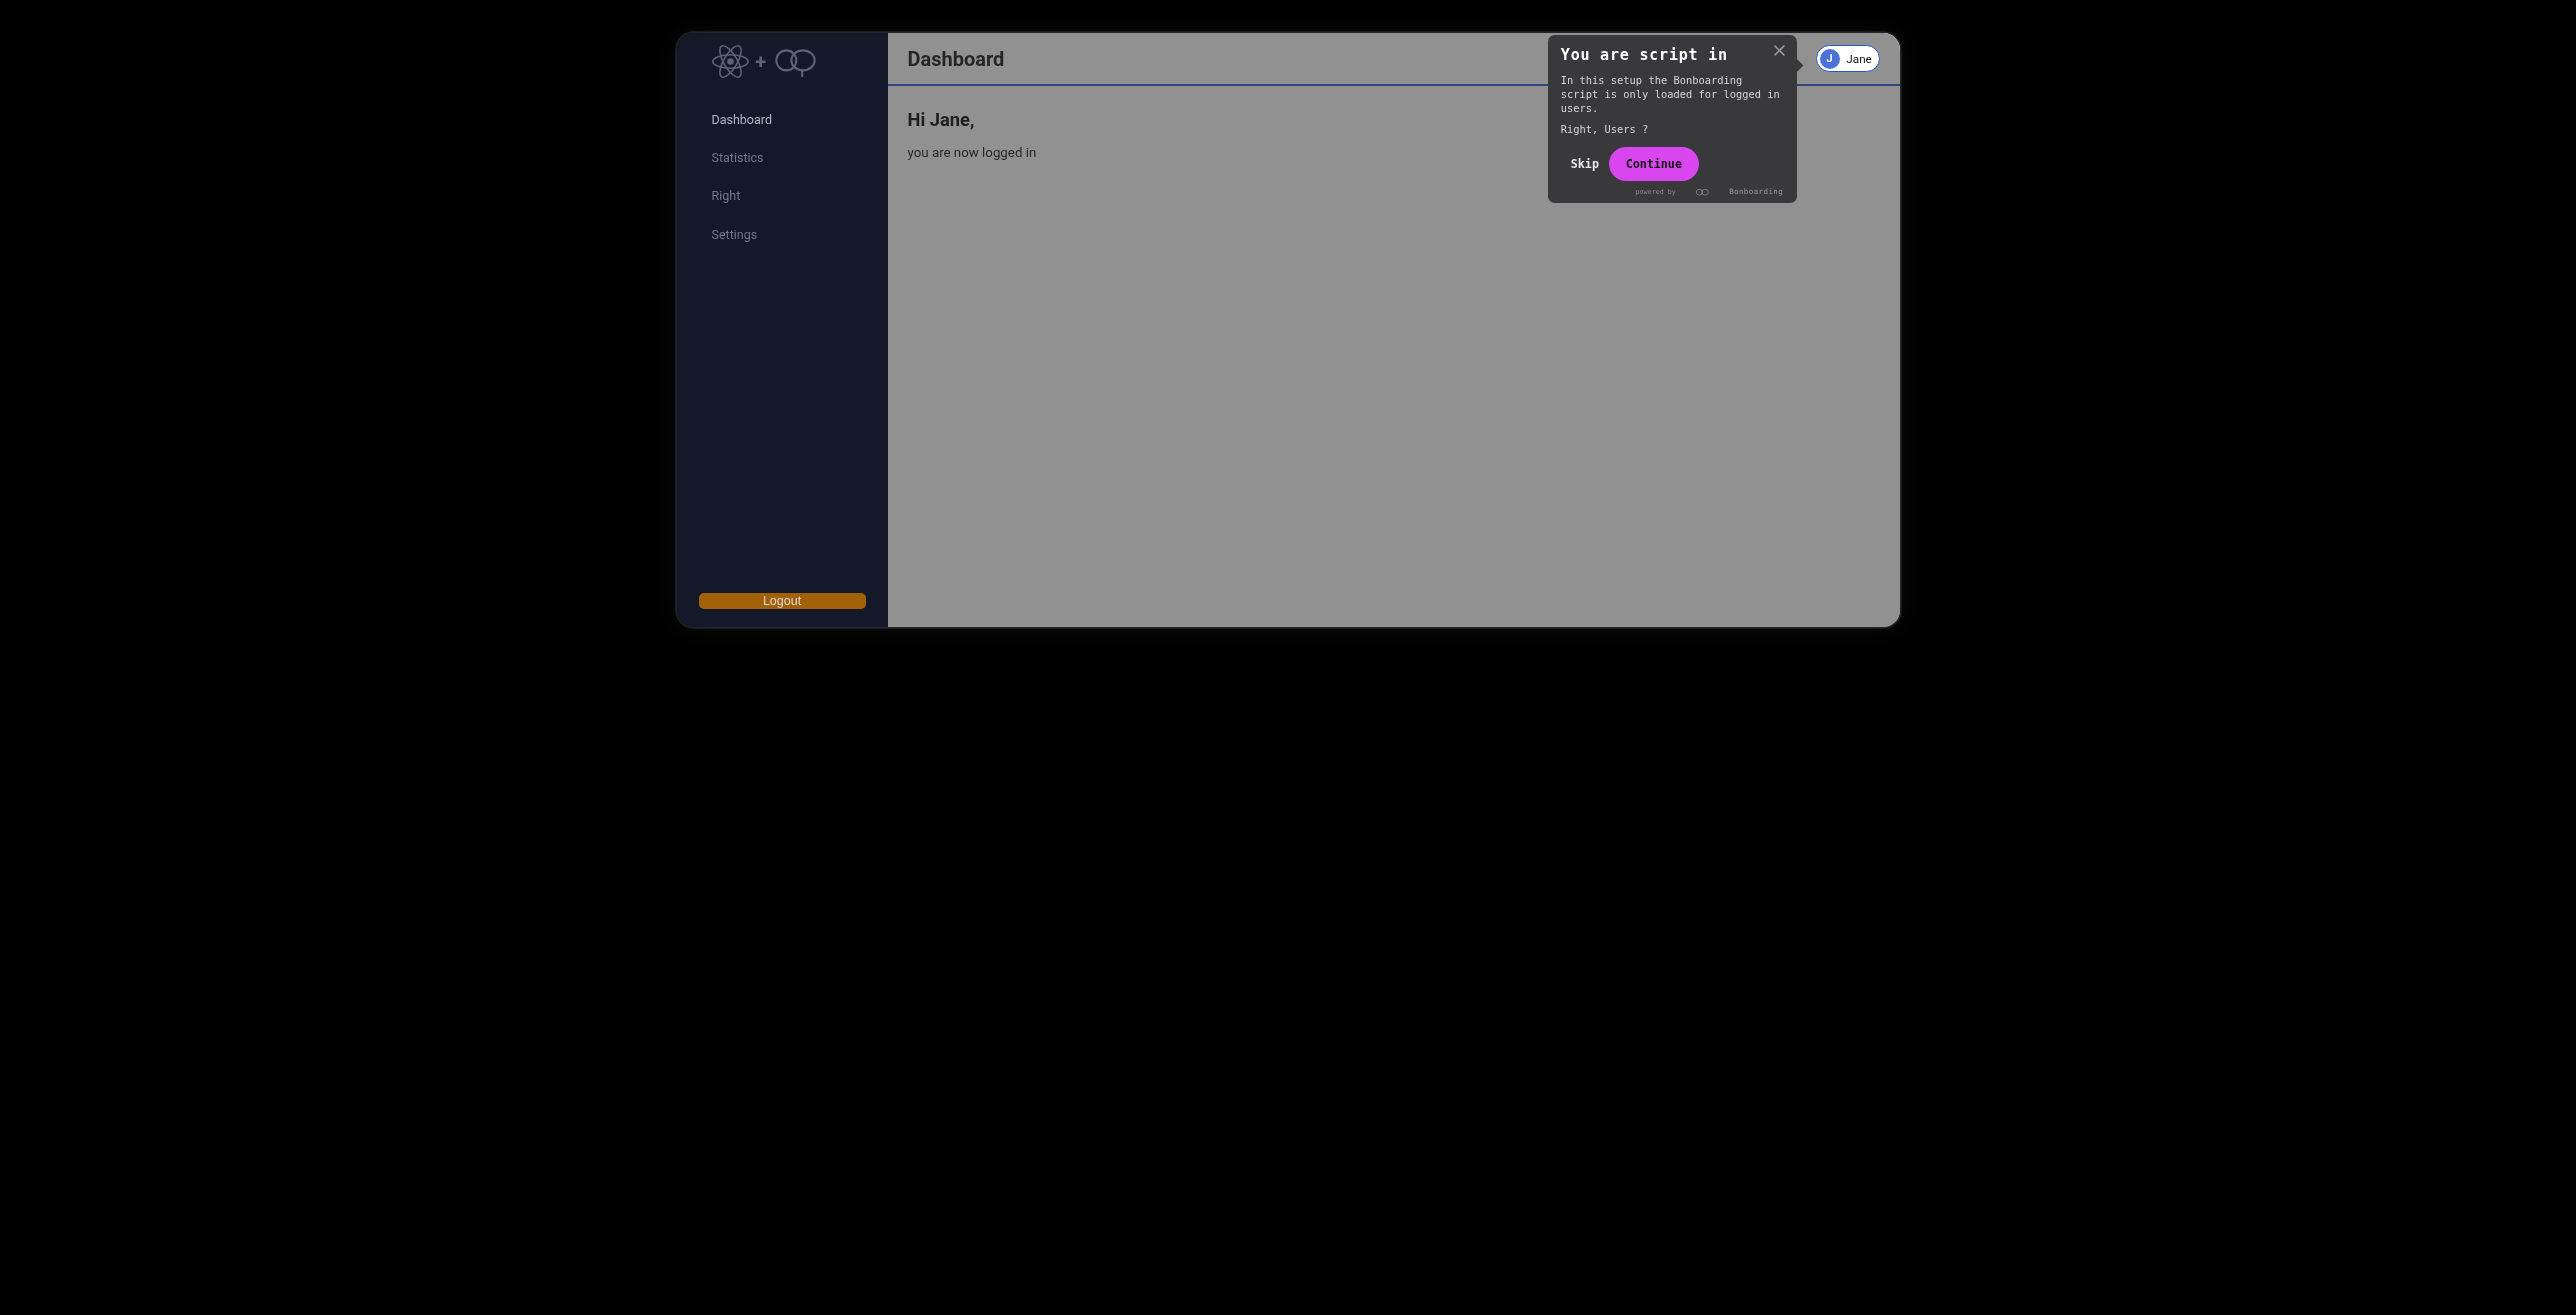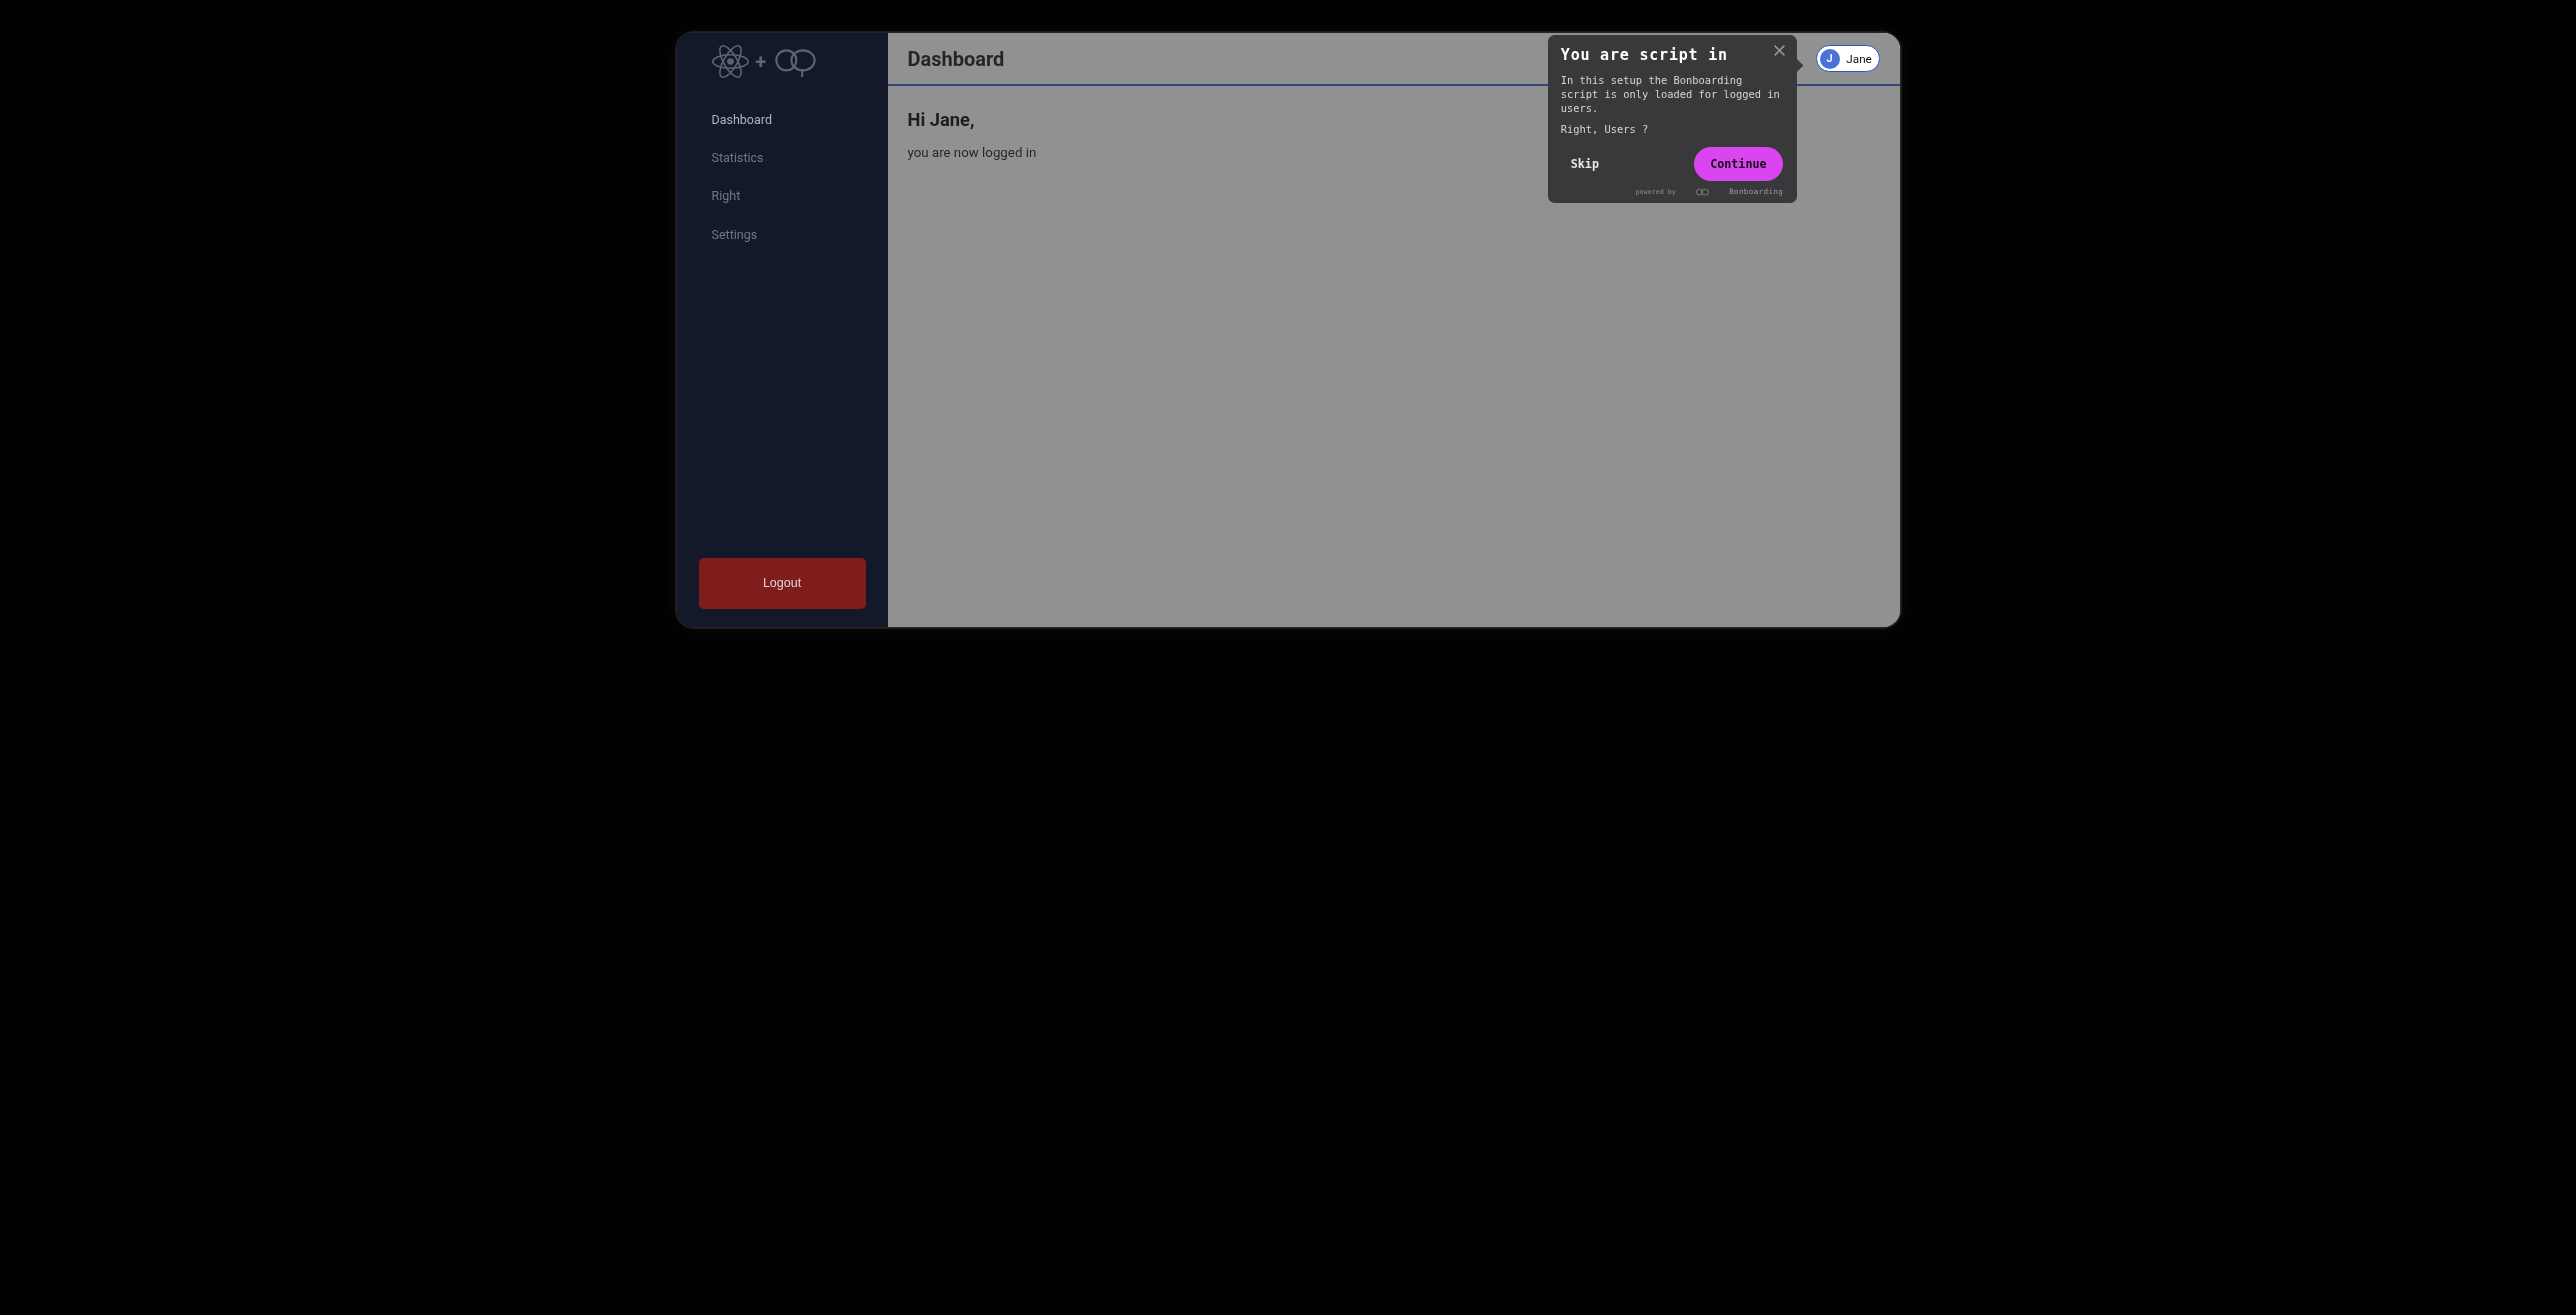--- a/index.html
+++ b/index.html
@@ -46,25 +46,25 @@
     .nav-item {
       color:#6f7788;
       font-size:12.5px;
       padding:11.7px 0 11.7px 35px;
       cursor:pointer;
     }
     .nav-item.active { color:#aeb4c0; }
     .spacer { flex:1; }
     .logout-btn {
       margin:0 22px;
-      background:#7f1d1d;
+      background:#a16207;
       color:#e1d5d5;
       border:none;
       border-radius:5px;
-      height:51px;
+      height:16px;
       font-size:12.5px;
       cursor:pointer;
     }
     .main {
       position:relative;
       flex:1;
       height:100%;
       background:#fff;
       display:flex;
       flex-direction:column;
@@ -145,24 +145,22 @@
       margin-bottom:8.3px;
       color:#d6d6d6;
     }
     .tooltip-body2 {
       font-size:10.4px;
       margin-bottom:11.7px;
       color:#d6d6d6;
     }
     .tooltip-actions {
       display:flex;
-      justify-content:space-between;
       align-items:center;
       margin-bottom:6.7px;
-      gap:45px;
     }
     .skip-btn {
       background:none;
       border:none;
       color:#e7e7e7;
       font-family:inherit;
       font-size:11.7px;
       font-weight:700;
       cursor:pointer;
       padding:6.7px 10px;

